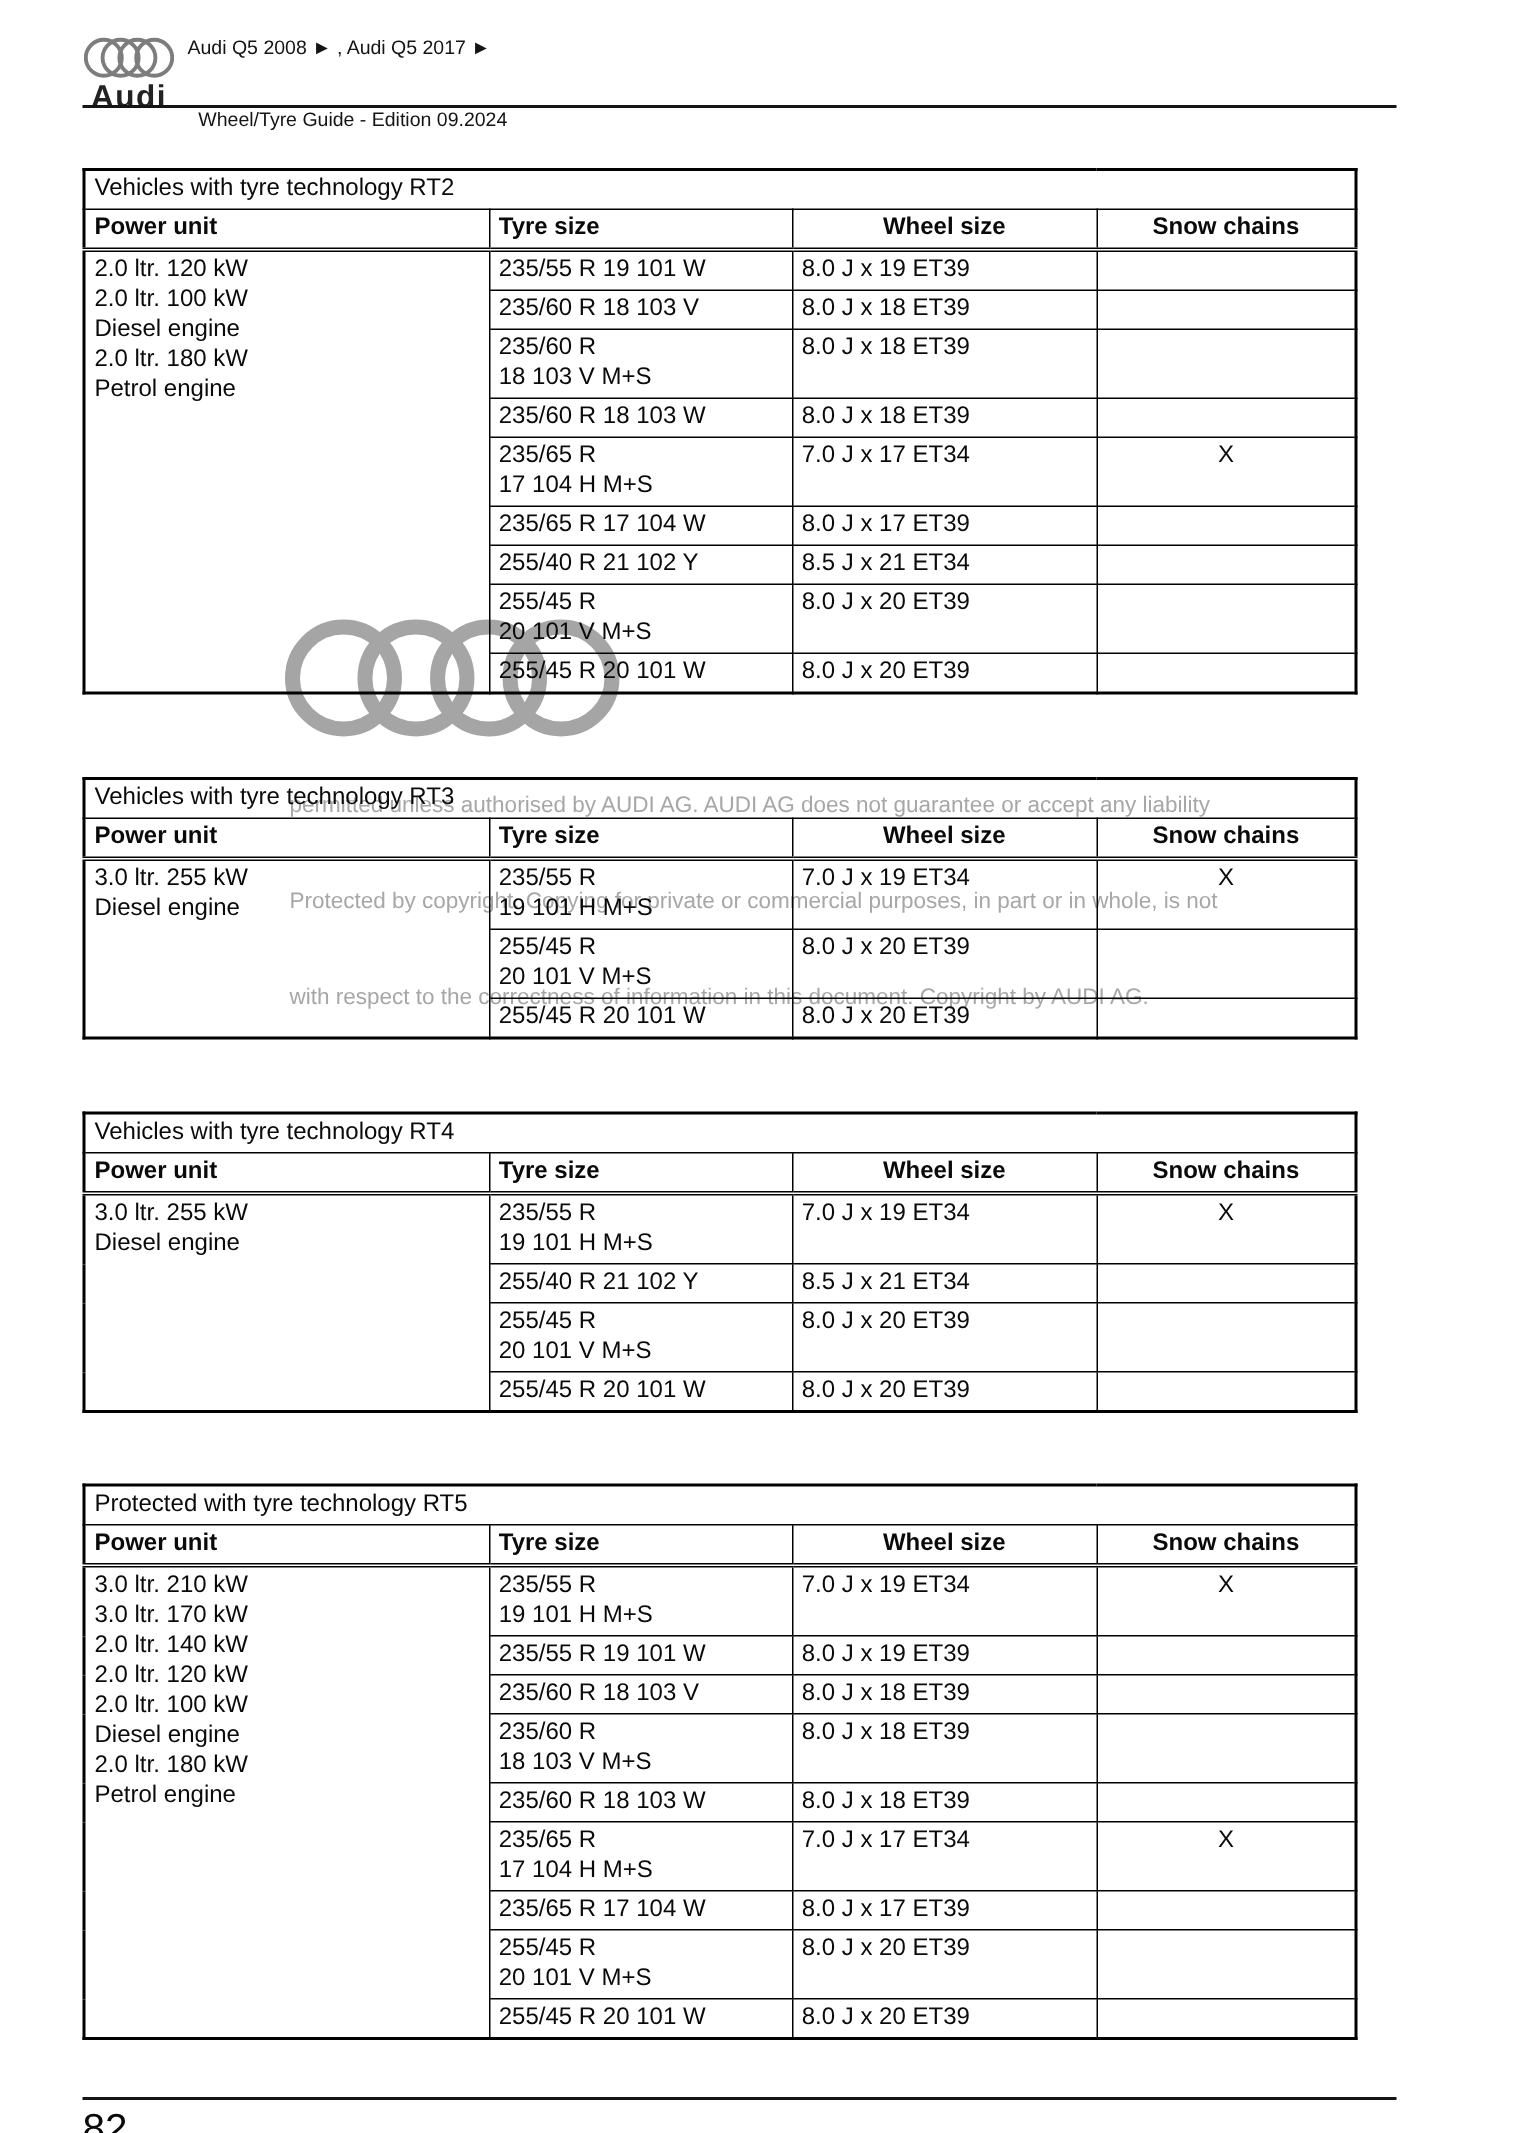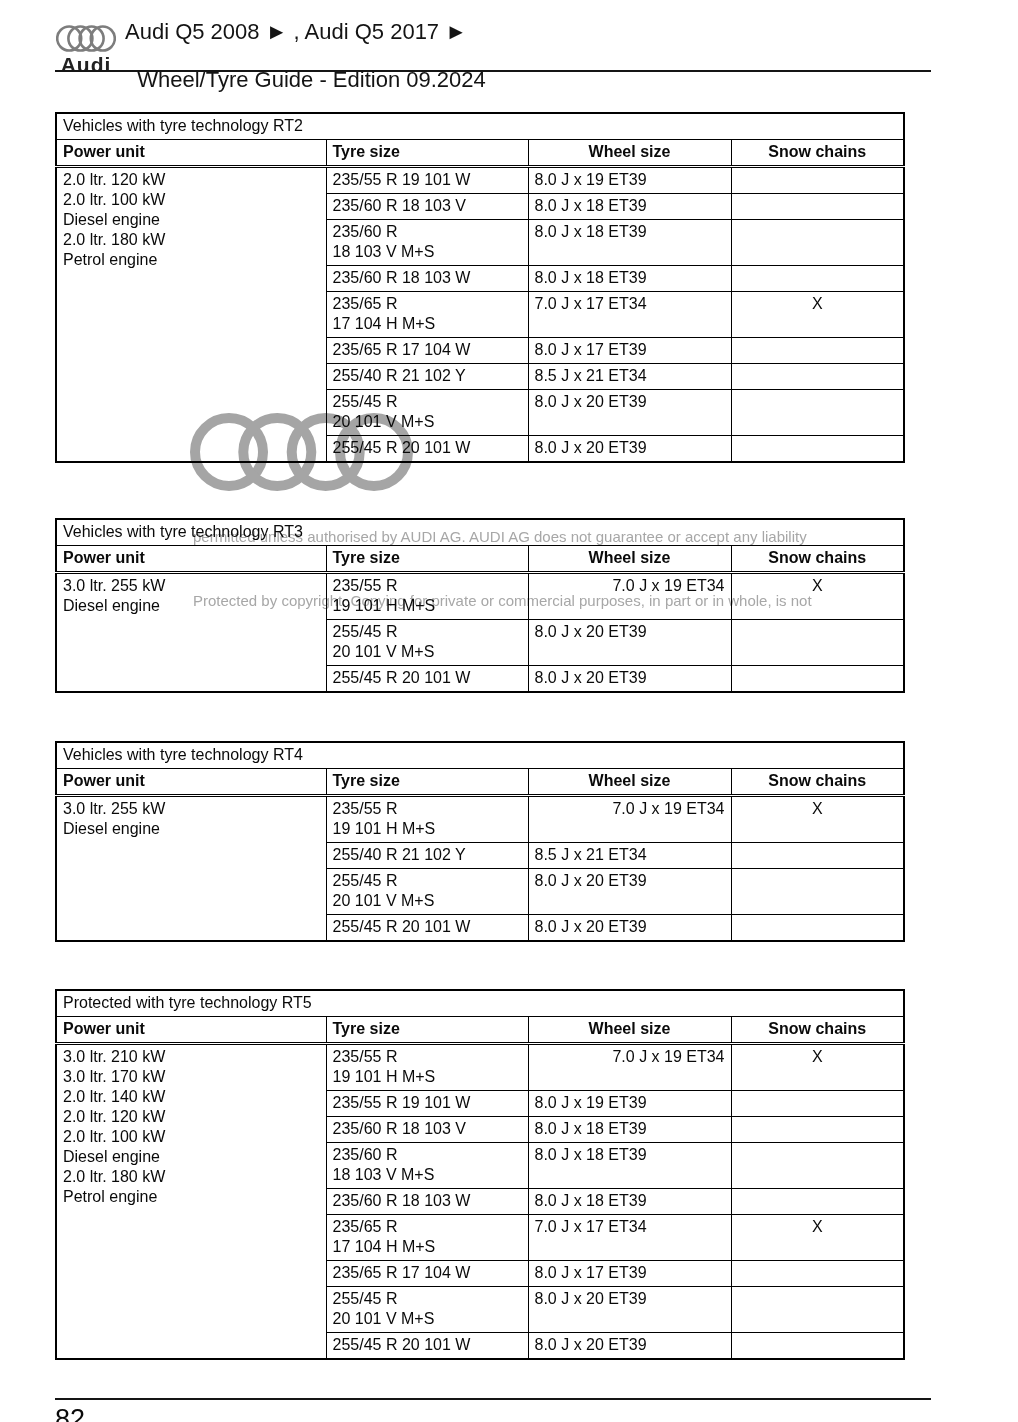--- a/index.html
+++ b/index.html
@@ -8,21 +8,21 @@
     background:#ffffff;color:#111;
     font-family:"Liberation Sans","DejaVu Sans",sans-serif;
     -webkit-font-smoothing:antialiased;
   }
   .abs{position:absolute;}
 
   
   .logo-rings{left:56px;top:24px;width:60px;height:29px;}
   .logo-word{left:56px;top:53px;width:60px;text-align:center;
     font-size:21px;font-weight:bold;letter-spacing:1px;color:#222;}
-  .hdr-title{left:125px;top:20px;font-size:22px;line-height:24px;color:#141414;white-space:pre;}
+  .hdr-title{left:125px;top:20px;font-size:13px;line-height:24px;color:#141414;white-space:pre;}
   .hdr-rule{left:55px;top:70px;width:876px;height:2px;background:#151515;}
 
   
   .wm-rings{left:190px;top:412px;width:224px;height:80px;z-index:0;}
   .wm-text{left:193px;top:521px;width:730px;z-index:0;
     color:#a7a7a7;font-size:15px;line-height:32px;white-space:pre-line;}
 
   
   .tbl-sec{left:55px;width:870px;z-index:1;}
   .sec-rt2{top:112px;} .sec-rt3{top:518px;} .sec-rt4{top:741px;} .sec-rt5{top:989px;}
@@ -30,21 +30,21 @@
   table.vtable{border-collapse:collapse;table-layout:fixed;width:848px;
     background:transparent;border:2px solid #000;}
   table.vtable td{border:1px solid #000;font-size:16px;line-height:20px;
     padding:2px 6px 3px 6px;color:#0a0a0a;vertical-align:top;overflow:hidden;}
   td.title-cell{font-weight:normal;padding:2px 6px 3px 7px;}
   tr.head-row td{font-weight:bold;border-bottom:3px double #000;}
   tr.head-row td.c2,tr.head-row td.c3{text-align:center;}
   td.pu{white-space:pre-line;}
   td.ty{white-space:pre-line;}
   td.wh{text-align:left;margin-left:16px;}
-  td.wh.ctr{text-align:right;}
+  td.wh.ctr{text-align:left;}
   td.sn{text-align:center;}
 
   
   .ftr-rule{left:55px;top:1398px;width:876px;height:2px;background:#151515;}
   .page-num{left:55px;top:1404px;font-size:27px;color:#0a0a0a;}
 </style>
 </head>
 <body>
 
 <svg class="abs logo-rings" viewBox="0 0 60 29" xmlns="http://www.w3.org/2000/svg">
@@ -65,21 +65,21 @@
 <svg class="abs wm-rings" viewBox="0 0 224 80" xmlns="http://www.w3.org/2000/svg">
   <g fill="none" stroke="#a5a5a5" stroke-width="10">
     <circle cx="39" cy="40" r="34"></circle>
     <circle cx="87.3" cy="40" r="34"></circle>
     <circle cx="135.7" cy="40" r="34"></circle>
     <circle cx="184" cy="40" r="34"></circle>
   </g>
 </svg>
 <div class="abs wm-text"><span style="display: block;">permitted unless authorised by AUDI AG. AUDI AG does not guarantee or accept any liability</span>
 <span style="display: block;">Protected by copyright. Copying for private or commercial purposes, in part or in whole, is not</span>
-</div>
+<span style="display: block;">with respect to the correctness of information in this document. Copyright by AUDI AG.</span></div>
 
 <section class="abs tbl-sec sec-rt2">
     <table class="vtable">
       <colgroup>
         <col style="width: 270px;">
         <col style="width: 202px;">
         <col style="width: 203px;">
         <col style="width: 173px;">
       </colgroup>
       <tbody>

